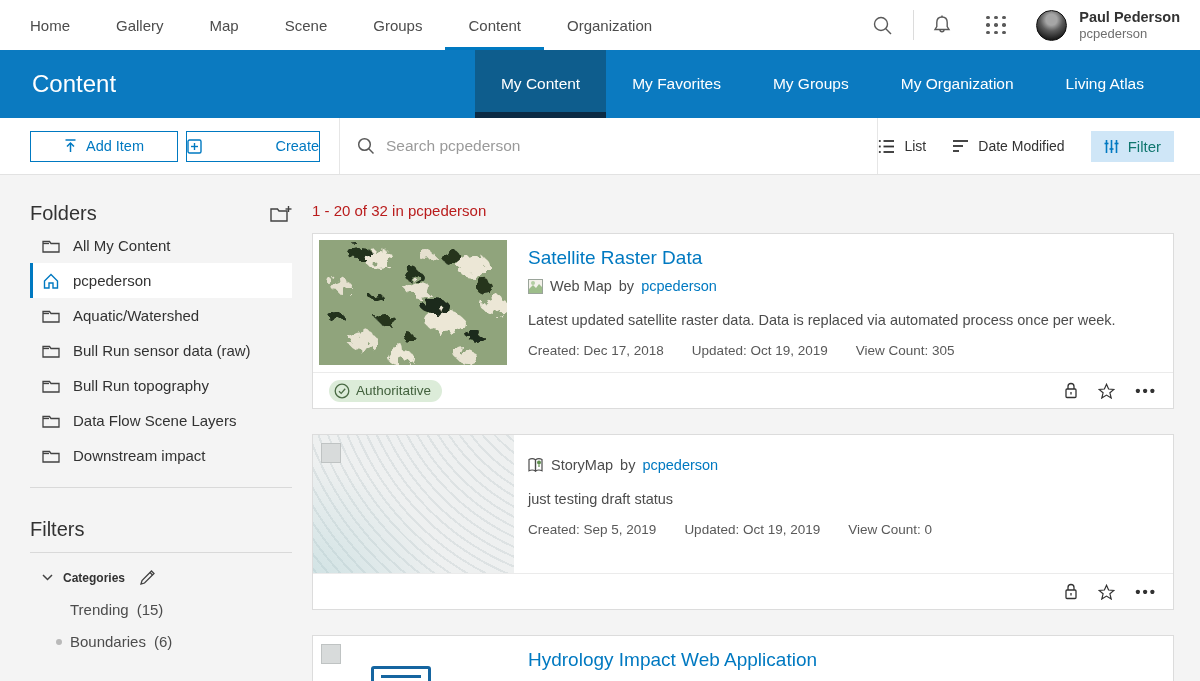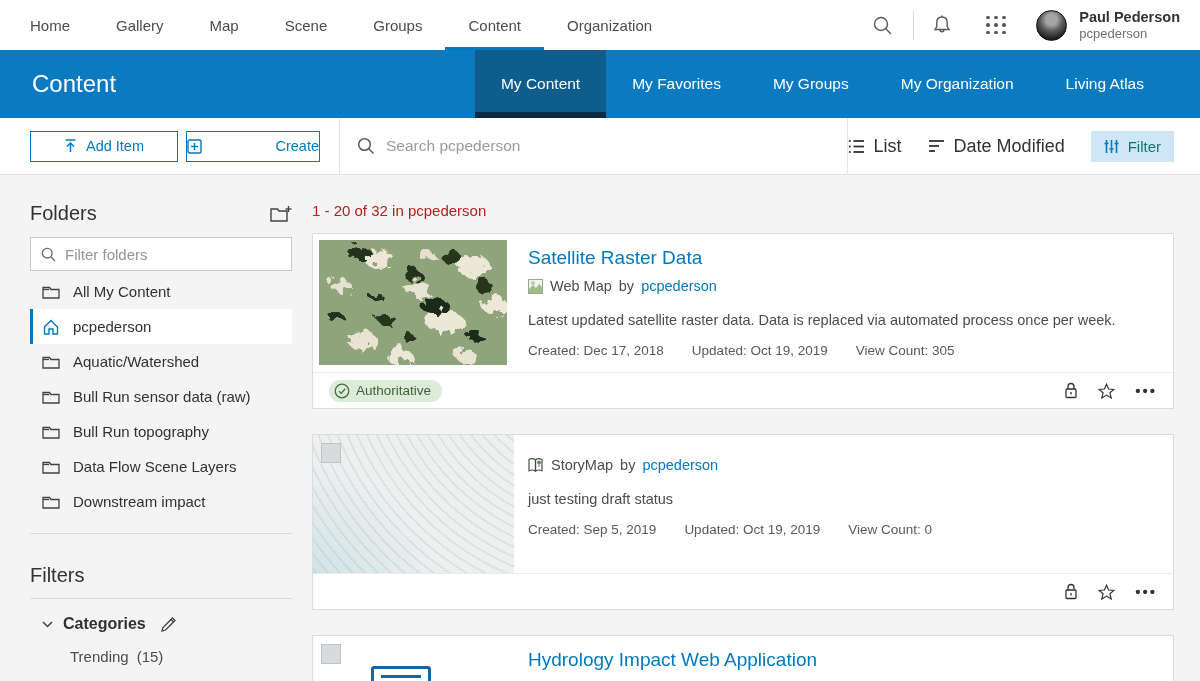--- a/index.html
+++ b/index.html
@@ -33,39 +33,39 @@
   .toolbar { height:57px; background:#fff; display:flex; align-items:center; border-bottom:1px solid #e2e2e2; }
   .btn-outline { height:31px; border:1px solid #0079c1; background:#fff; color:#0079c1; font-size:14.5px;
                  display:flex; align-items:center; justify-content:center; gap:9px; cursor:pointer; font-family:inherit; }
   .btn-additem { width:148px; margin-left:30px; }
   .btn-create { width:134px; margin-left:8px;justify-content:space-between; }
   .tb-divider { width:1px; height:56px; background:#e6e6e6; margin-left:19px; }
   .tb-search { flex:1; display:flex; align-items:center; padding-left:17px; gap:11px; }
   .tb-search input { border:none; outline:none; font-size:15.5px; color:#323232; width:420px; font-family:inherit; background:transparent; }
   .tb-search input::placeholder { color:#9a9a9a; }
   .tb-right { display:flex; align-items:center; gap:26px; margin-right:26px; }
-  .tool-link { display:flex; align-items:center; gap:9px; font-size:18px; color:#323232; cursor:pointer; white-space:nowrap; }
+  .tool-link { display:flex; align-items:center; gap:9px; font-size:14px; color:#323232; cursor:pointer; white-space:nowrap; }
   .filter-chip { background:#cfe6f7; color:#0f766e; padding:7px 13px; display:flex; align-items:center; gap:9px; font-size:15px; cursor:pointer; }
 
   
   .page { display:flex; height:506px; }
   .sidebar { width:312px; flex-shrink:0; padding-left:30px; }
   .side-head { margin-top:27px; display:flex; align-items:center; justify-content:space-between; width:262px; }
   .side-title { font-size:20px; font-weight:400; color:#323232; }
   .folder-filter { margin-top:12px; width:262px; height:34px; background:#fff; border:1px solid #c9c9c9;
                    display:flex; align-items:center; gap:9px; padding:0 10px; }
   .folder-filter input { border:none; outline:none; flex:1; font-size:15px; font-family:inherit; color:#323232; background:transparent; }
   .folder-filter input::placeholder { color:#959595; }
   .folder-list { margin-top:3px; width:262px; }
   .folder-item { height:35px; display:flex; align-items:center; gap:13px; padding-left:12px; font-size:15px; color:#323232; cursor:pointer; }
   .folder-item.active { background:#fff; border-left:3px solid #0079c1; padding-left:9px; }
   .side-divider { width:262px; height:1px; background:#d9d9d9; }
   .filters-title-wrap { margin-top:30px; width:262px; }
   .cat-row { margin-top:16px; padding-left:12px; display:flex; align-items:center; cursor:pointer; }
-  .cat-label { font-size:16px; font-weight:bold; margin-left:10px; }
+  .cat-label { font-size:12px; font-weight:bold; margin-left:10px; }
   .cat-item { padding-left:40px; margin-top:15px; font-size:15px; color:#4c4c4c; display:flex; align-items:center; gap:8px; cursor:pointer; position:relative; }
   .cat-bullet { position:absolute; left:26px; width:6px; height:6px; border-radius:50%; background:#b9b9b9; }
 
   
   .main { flex:1; padding-right:26px; }
   .results-count { margin-top:27px; font-size:15px; color:#b91c1c; }
   .card { margin-top:14px; background:#fff; border:1px solid #dcdcdc; }
   .card + .card { margin-top:25px; }
   .card-top { display:flex; height:138px; }
   .thumb { width:201px; flex-shrink:0; position:relative; background:#fff; cursor:pointer; }
@@ -227,29 +227,20 @@
   <div class="sidebar">
     <div class="side-head">
       <span class="side-title">Folders</span>
       <span>
         <svg width="22" height="18" viewBox="0 0 22 18" fill="none" stroke="#424242" stroke-width="1.4">
           <path d="M1 4 L1 16 L17 16 L17 6 L9 6 L7.5 4 Z"></path>
           <line x1="18.5" y1="1" x2="18.5" y2="7"></line>
             <line x1="15.5" y1="4" x2="21.5" y2="4"></line>
         </svg>
       </span>
-    </div>
-    <div class="folder-filter">
-      <span>
-        <svg width="15" height="15" viewBox="0 0 15 15" fill="none" stroke="#6e6e6e" stroke-width="1.4">
-          <circle cx="6.2" cy="6.2" r="4.8"></circle>
-            <line x1="9.8" y1="9.8" x2="14" y2="14"></line>
-        </svg>
-      </span>
-      <input type="text" placeholder="Filter folders" style="">
     </div>
 
     <div class="folder-list">
       <div class="folder-item">
         <span>
           <svg width="18" height="14" viewBox="0 0 18 14" fill="none" stroke="#424242" stroke-width="1.3">
             <path d="M1 2.5 L1 13 L17 13 L17 4.5 L9 4.5 L7.5 2.5 Z"></path>
               <line x1="1" y1="4.5" x2="7" y2="4.5"></line>
           </svg>
         </span>

